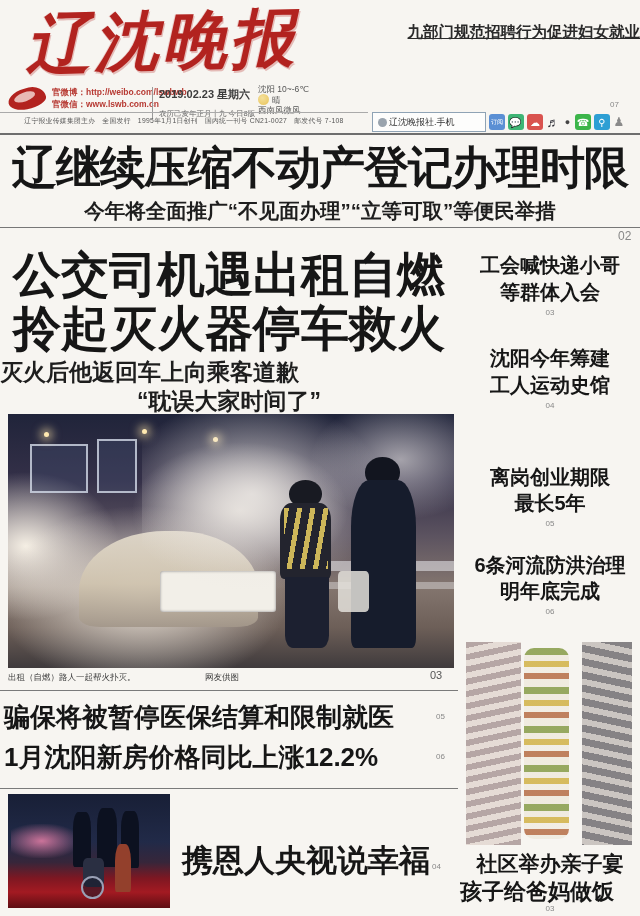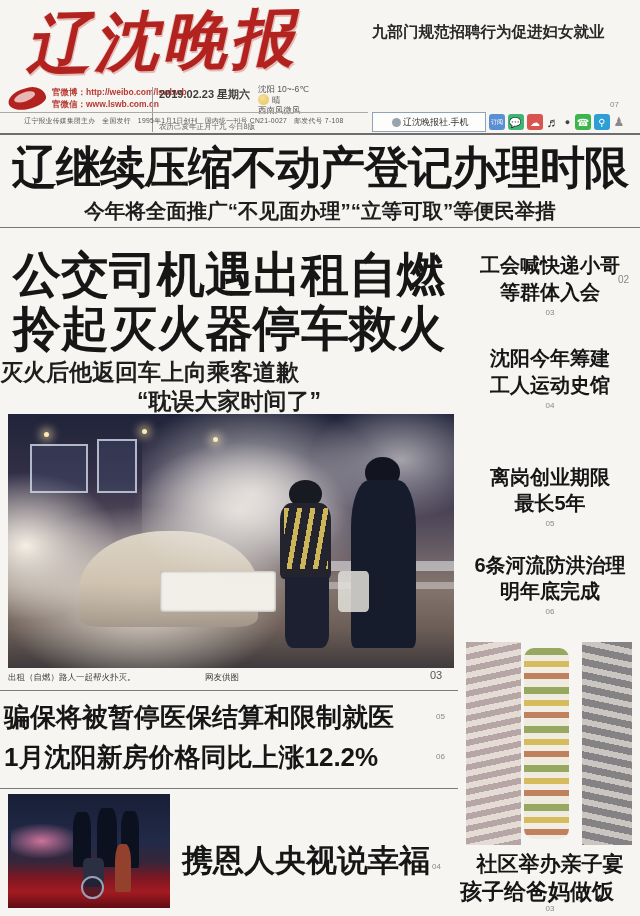--- a/index.html
+++ b/index.html
@@ -18,60 +18,60 @@
     font-size:64px;line-height:96px;color:var(--masthead-red);letter-spacing:4px;
     text-shadow:1px 2px 0 rgba(178,35,31,.28), -1px 0 0 rgba(178,35,31,.18);
     transform:rotate(-1.5deg);white-space:nowrap;}
   .seal{position:absolute;left:8px;top:88px;width:38px;height:21px;background:var(--masthead-red);
     border-radius:60% 40% 55% 45%/55% 60% 40% 45%;transform:rotate(-12deg);}
   .seal:after{content:"";position:absolute;left:6px;top:4px;width:22px;height:9px;background:#e8b9b4;
     border-radius:50%;transform:rotate(-8deg);}
   .contact{position:absolute;left:52px;top:87px;font-size:8.5px;line-height:11.5px;color:#b73a33;font-weight:bold;}
   .datecol{position:absolute;left:152px;top:87px;border-left:1px solid #999;padding-left:6px;color:#444;}
   .date-main{font-size:11px;font-weight:bold;color:#3c3c3c;}
-  .date-lunar{font-size:7.5px;color:#666;margin-top:20px;}
+  .date-lunar{font-size:7.5px;color:#666;margin-top:7px;}
   .weathercol{position:absolute;left:258px;top:84px;font-size:8.5px;color:#555;line-height:10px;}
   .weather-row{display:flex;align-items:center;gap:3px;}
   .sun{display:inline-block;width:11px;height:11px;border-radius:50%;
     background:radial-gradient(circle at 40% 35%,#f5e09a,#e8c35a);}
   .pubrule{position:absolute;left:0;top:112px;width:368px;border-top:1px solid #aaa;}
   .publine{position:absolute;left:0;top:116px;width:368px;text-align:center;font-size:6.8px;color:#555;
     letter-spacing:.3px;white-space:nowrap;}
 
   
-  .tr-kicker{position:absolute;left:372px;top:22px;width:268px;text-align:left;font-size:15.5px;
-    font-weight:bold;color:#2a2a2a;}
+  .tr-kicker{position:absolute;left:372px;top:22px;width:268px;text-align:right;font-size:15.5px;
+    font-weight:bold;color:#2a2a2a;text-decoration:underline;}
   .tr-title1{position:absolute;left:372px;top:41px;width:268px;text-align:center;font-size:27px;
     font-weight:900;color:var(--headline-black);}
   .tr-title2{position:absolute;left:372px;top:71px;width:268px;text-align:center;font-size:27px;
     font-weight:900;color:var(--headline-black);}
   .tr-page{position:absolute;left:610px;top:100px;font-size:8px;color:#888;}
   .appbar{position:absolute;left:372px;top:110px;width:264px;height:24px;display:flex;align-items:center;gap:3px;}
   .appbox{width:114px;height:20px;border:1px solid #8fa3b5;background:#fdfdfc;display:flex;align-items:center;
-    gap:2px;padding:0 19px;font-size:9px;color:#333;white-space:nowrap;}
+    gap:2px;padding:0 5px;font-size:9px;color:#333;white-space:nowrap;}
   .appbox .dot{width:9px;height:9px;border-radius:50%;background:#9aa4ae;flex:0 0 auto;}
   .tile{width:16px;height:16px;border-radius:3px;display:flex;align-items:center;justify-content:center;
     font-size:10px;color:#fff;flex:0 0 auto;}
   .tile-blue{background:#5b8fd4;font-size:6px;}
   .tile-green{background:#3eb575;}
   .tile-red{background:#d9534f;}
   .glyph-dark{color:#2b2b33;font-size:13px;width:14px;text-align:center;}
   .glyph-small{color:#444;font-size:9px;width:9px;text-align:center;}
   .tile-green2{background:#3cb54a;}
   .tile-teal{background:#2e9fd4;}
   .glyph-gray{color:#8a8a8a;font-size:12px;width:12px;text-align:center;}
 
   
   .rule-top{position:absolute;left:0;top:133px;width:640px;border-top:2px solid #6e6e6e;}
   .lead-title{position:absolute;left:0;top:138px;width:640px;text-align:center;font-size:45px;
     font-weight:900;letter-spacing:-1px;color:var(--headline-black);white-space:nowrap;}
   .lead-sub{position:absolute;left:0;top:197px;width:640px;text-align:center;font-size:20.5px;
     font-weight:bold;color:#1e1e1e;white-space:nowrap;}
   .rule-lead{position:absolute;left:0;top:227px;width:640px;border-top:1px solid #777;}
-  .lead-page{position:absolute;left:618px;top:229px;font-size:10px;color:#888;margin-top:45px;}
+  .lead-page{position:absolute;left:618px;top:229px;font-size:12px;color:#888;}
 
   
   .ms-title1{position:absolute;left:0;top:243px;width:458px;text-align:center;font-size:48px;
     font-weight:900;color:var(--headline-black);white-space:nowrap;}
   .ms-title2{position:absolute;left:0;top:297px;width:458px;text-align:center;font-size:48px;
     font-weight:900;color:var(--headline-black);white-space:nowrap;}
   .ms-sub1{position:absolute;left:0;top:357px;width:458px;text-align:left;font-size:23px;
     font-weight:bold;color:#1e1e1e;}
   .ms-sub2{position:absolute;left:0;top:386px;width:458px;text-align:center;font-size:23px;
     font-weight:bold;color:#1e1e1e;}

